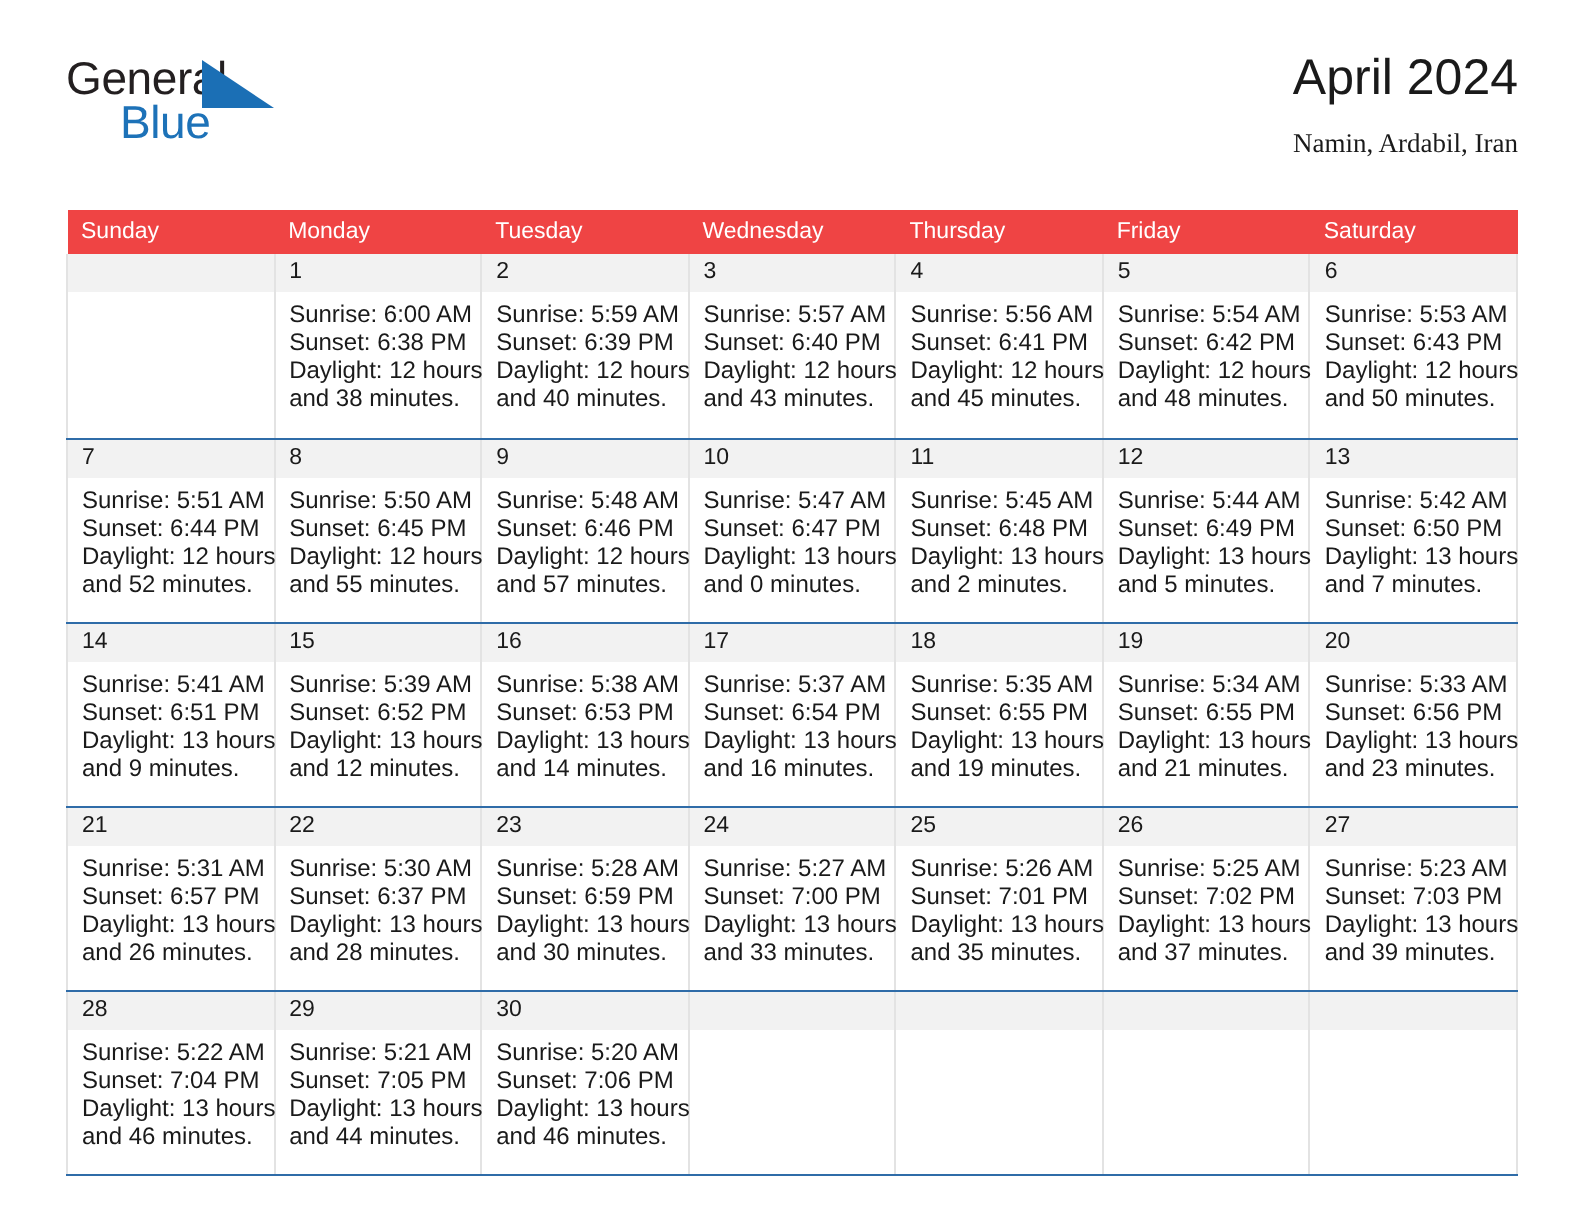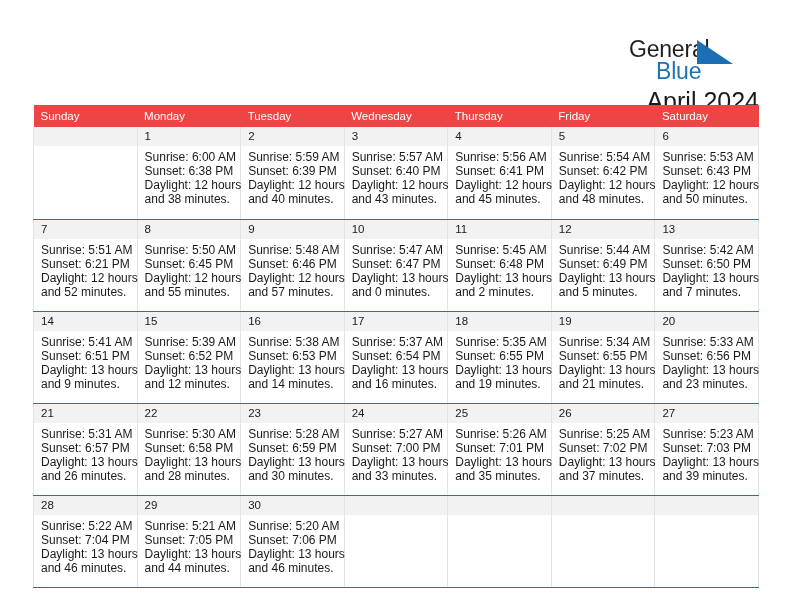--- a/index.html
+++ b/index.html
@@ -13,26 +13,25 @@
   #page {
     position: relative;
     width: 792px;
     height: 612px;
     background: #ffffff;
   }
 
   
   .header {
     position: absolute;
-    left: 33px; top: 32px;
+    left: 33px; top: 16px;
     width: 726px; height: 70px;
     display: flex;
-    align-items: flex-end;
+    align-items: center;
     justify-content: space-between;
-    flex-direction: column;
   }
   .logo {
     position: relative;
     width: 130px;
     height: 58px;
     padding-top: 4px;
   }
   .logo-general {
     font-size: 23px;
     color: #231f20;
@@ -213,21 +212,21 @@
               <div>Daylight: 12 hours</div>
               <div>and 50 minutes.</div>
             </div>
           </td>
         </tr>
         <tr>
           <td>
             <div class="daynum-bar">7</div>
             <div class="cell-body">
               <div>Sunrise: 5:51 AM</div>
-              <div>Sunset: 6:21 PM</div>
+              <div>Sunset: 6:44 PM</div>
               <div>Daylight: 12 hours</div>
               <div>and 52 minutes.</div>
             </div>
           </td>
           <td>
             <div class="daynum-bar">8</div>
             <div class="cell-body">
               <div>Sunrise: 5:50 AM</div>
               <div>Sunset: 6:45 PM</div>
               <div>Daylight: 12 hours</div>
@@ -352,21 +351,21 @@
               <div>Sunrise: 5:31 AM</div>
               <div>Sunset: 6:57 PM</div>
               <div>Daylight: 13 hours</div>
               <div>and 26 minutes.</div>
             </div>
           </td>
           <td>
             <div class="daynum-bar">22</div>
             <div class="cell-body">
               <div>Sunrise: 5:30 AM</div>
-              <div>Sunset: 6:58 PM</div>
+              <div>Sunset: 6:37 PM</div>
               <div>Daylight: 13 hours</div>
               <div>and 28 minutes.</div>
             </div>
           </td>
           <td>
             <div class="daynum-bar">23</div>
             <div class="cell-body">
               <div>Sunrise: 5:28 AM</div>
               <div>Sunset: 6:59 PM</div>
               <div>Daylight: 13 hours</div>

